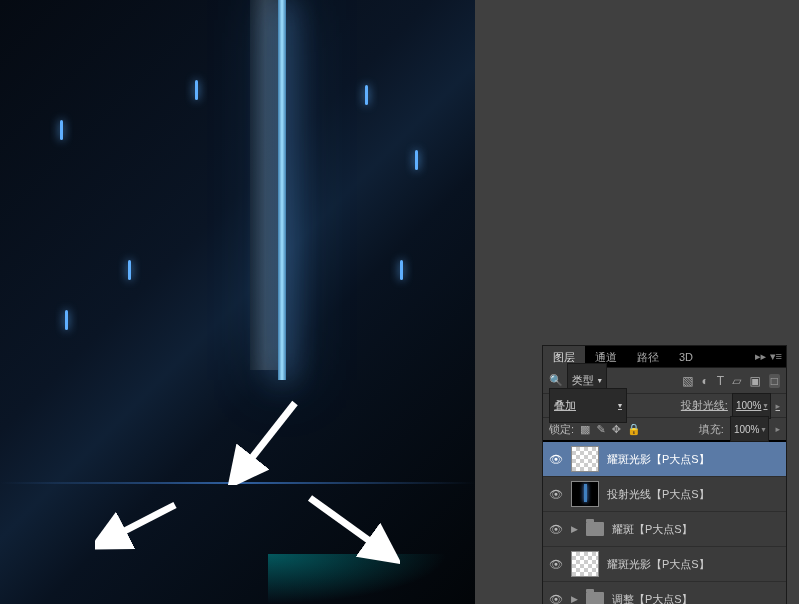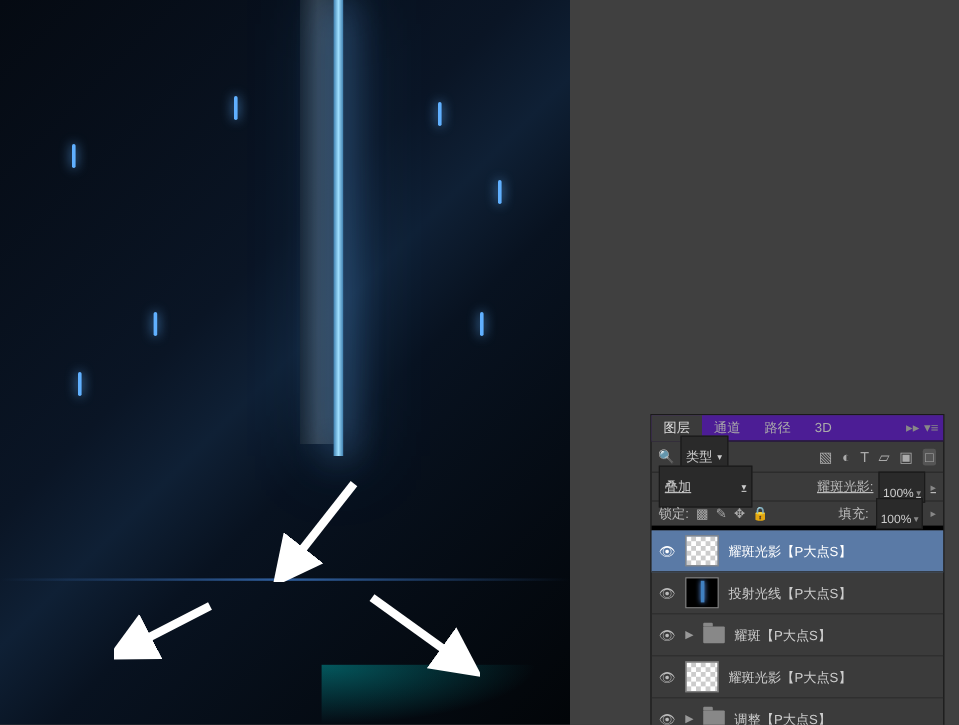--- a/index.html
+++ b/index.html
@@ -5,32 +5,32 @@
 * { margin: 0; padding: 0; box-sizing: border-box; font-family: "Microsoft YaHei", Arial, sans-serif; }
 body { background: #404040; width: 799px; height: 604px; overflow: hidden; position: relative; }
 .canvas-area { position: absolute; left: 0; top: 0; width: 475px; height: 604px; background: linear-gradient(135deg, #050a12 0%, #0a1525 40%, #0f2035 50%, #081220 60%, #020508 100%); overflow: hidden; }
 .light-slit { position: absolute; left: 278px; top: 0; width: 8px; height: 380px; background: linear-gradient(90deg, #4080b0, #a0e0ff, #4080b0); box-shadow: 0 0 30px #60a0e0, 0 0 60px #3070b0; }
 .pillar { position: absolute; left: 250px; top: 0; width: 30px; height: 370px; background: linear-gradient(90deg, #1a2530, #3a4550, #2a3540); opacity: 0.8; }
 .light-dot { position: absolute; width: 3px; height: 20px; background: #60b0ff; border-radius: 2px; box-shadow: 0 0 10px #60b0ff; }
 .floor-line { position: absolute; left: 0; bottom: 120px; width: 475px; height: 2px; background: linear-gradient(90deg, transparent, #3060a0, transparent); }
 .floor-glow { position: absolute; bottom: 0; left: 268px; width: 180px; height: 50px; background: radial-gradient(ellipse at top left, rgba(0,200,200,0.4), transparent 70%); }
 .arrow { position: absolute; color: #fff; }
 .panels { position: absolute; right: 12px; top: 345px; width: 245px; background: #3b3b3b; border: 1px solid #1a1a1a; }
-.panel-tabs { display: flex; align-items: center; height: 22px; background: #4c1d95; border-bottom: 1px solid #1a1a1a; font-size: 11px; color: #aaa; }
+.panel-tabs { display: flex; align-items: center; height: 22px; background: #000000; border-bottom: 1px solid #1a1a1a; font-size: 11px; color: #aaa; }
 .panel-tab { padding: 0 10px; height: 22px; line-height: 22px; cursor: pointer; }
 .panel-tab.active { background: #3b3b3b; color: #ddd; }
 .panel-tabs-right { margin-left: auto; display: flex; gap: 4px; padding-right: 4px; color: #888; }
 .filter-row { display: flex; align-items: center; height: 26px; padding: 0 6px; gap: 4px; border-bottom: 1px solid #2a2a2a; }
 .filter-dropdown { display: flex; align-items: center; height: 35px; background: #2a2a2a; border: 1px solid #1a1a1a; color: #ccc; font-size: 11px; padding: 0 4px; gap: 4px; cursor: pointer; }
 .filter-icons { display: flex; gap: 8px; margin-left: auto; font-size: 12px; color: #aaa; }
 .filter-ico { cursor: pointer; }
 .blend-row { display: flex; align-items: center; height: 24px; padding: 0 6px; gap: 4px; border-bottom: 1px solid #2a2a2a; font-size: 11px; color: #bbb; text-decoration: underline; }
-.pct-input { display: flex; align-items: flex-start; background: #2a2a2a; border: 1px solid #1a1a1a; height: 17px; padding: 12px 3px; color: #ccc; font-size: 10px; gap: 2px; }
+.pct-input { display: flex; align-items: center; background: #2a2a2a; border: 1px solid #1a1a1a; height: 17px; padding: 12px 3px; color: #ccc; font-size: 10px; gap: 2px; }
 .pct-input .arrow-sm { color: #888; font-size: 8px; }
-.lock-row { display: flex; align-items: center; height: 24px; padding: 0 6px; gap: 6px; border-bottom: 4px solid #000000; font-size: 11px; color: #bbb; }
+.lock-row { display: flex; align-items: center; height: 24px; padding: 0 6px; gap: 6px; border-bottom: 2px solid #000000; font-size: 11px; color: #bbb; }
 .lock-icons { display: flex; gap: 6px; color: #aaa; font-size: 11px; }
 .layer { display: flex; align-items: center; height: 35px; padding: 0 6px; gap: 8px; border-bottom: 1px solid #2d2d2d; font-size: 11px; color: #ccc; cursor: pointer; }
 .layer.selected { background: #5a7aa6; color: #fff; }
 .eye { width: 14px; text-align: center; cursor: pointer; color: #bbb; }
 .layer.selected .eye { color: #fff; }
 .layer-thumb { width: 28px; height: 26px; border: 1px solid #888; display: flex; align-items: center; justify-content: center; font-size: 9px; overflow: hidden; }
 .thumb-trans { background: repeating-conic-gradient(#ccc 0 25%, #fff 0 50%) 0 0/8px 8px; }
 .thumb-dark { background: #000; position: relative; }
 .thumb-dark::after { content: ""; position: absolute; left: 12px; top: 2px; width: 3px; height: 18px; background: #4080c0; box-shadow: 0 0 4px #60a0ff; }
 .folder-icon { width: 18px; height: 14px; background: #888; border-radius: 1px; position: relative; }
@@ -107,21 +107,21 @@
     </div>
   </div>
 
   <div class="blend-row">
     <div class="filter-dropdown" style="width:78px">
       <span>叠加</span>
       <span class="spacer-right"></span>
       <span style="font-size:8px">▾</span>
     </div>
     <span class="spacer-right"></span>
-    <span>耀斑光影:</span>
+    <span>投射光线:</span>
     <div class="pct-input">
       <span>100%</span>
       <span class="arrow-sm">▾</span>
     </div>
     <span class="arrow-sm" style="color:#888;font-size:9px">▸</span>
   </div>
 
   <div class="lock-row">
     <span>锁定:</span>
     <div class="lock-icons">

